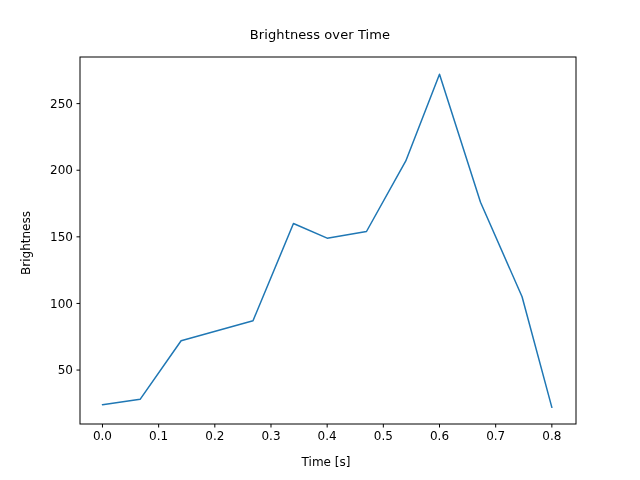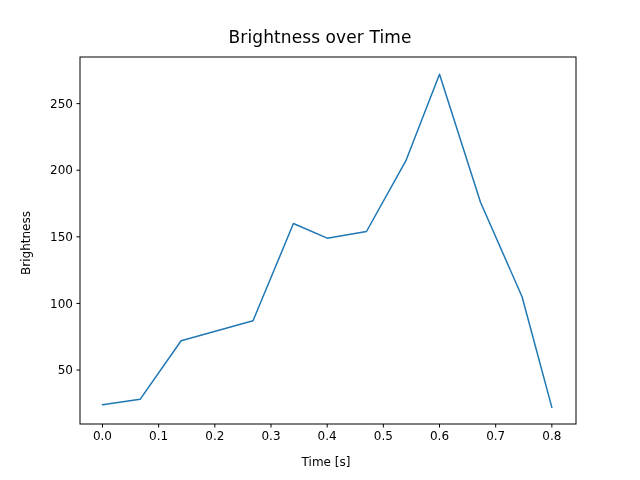--- a/index.html
+++ b/index.html
@@ -18,21 +18,21 @@
     width: 640px;
     height: 480px;
     background: #ffffff;
   }
   #chart-title {
     position: absolute;
     left: 0;
     top: 27px;
     width: 640px;
     text-align: center;
-    font-size: 17px;
+    font-size: 13px;
     color: #000000;
     letter-spacing: 0.1px;
   }
   #plot-svg {
     position: absolute;
     left: 0;
     top: 0;
   }
   .tick-label {
     font-family: "DejaVu Sans", sans-serif;

